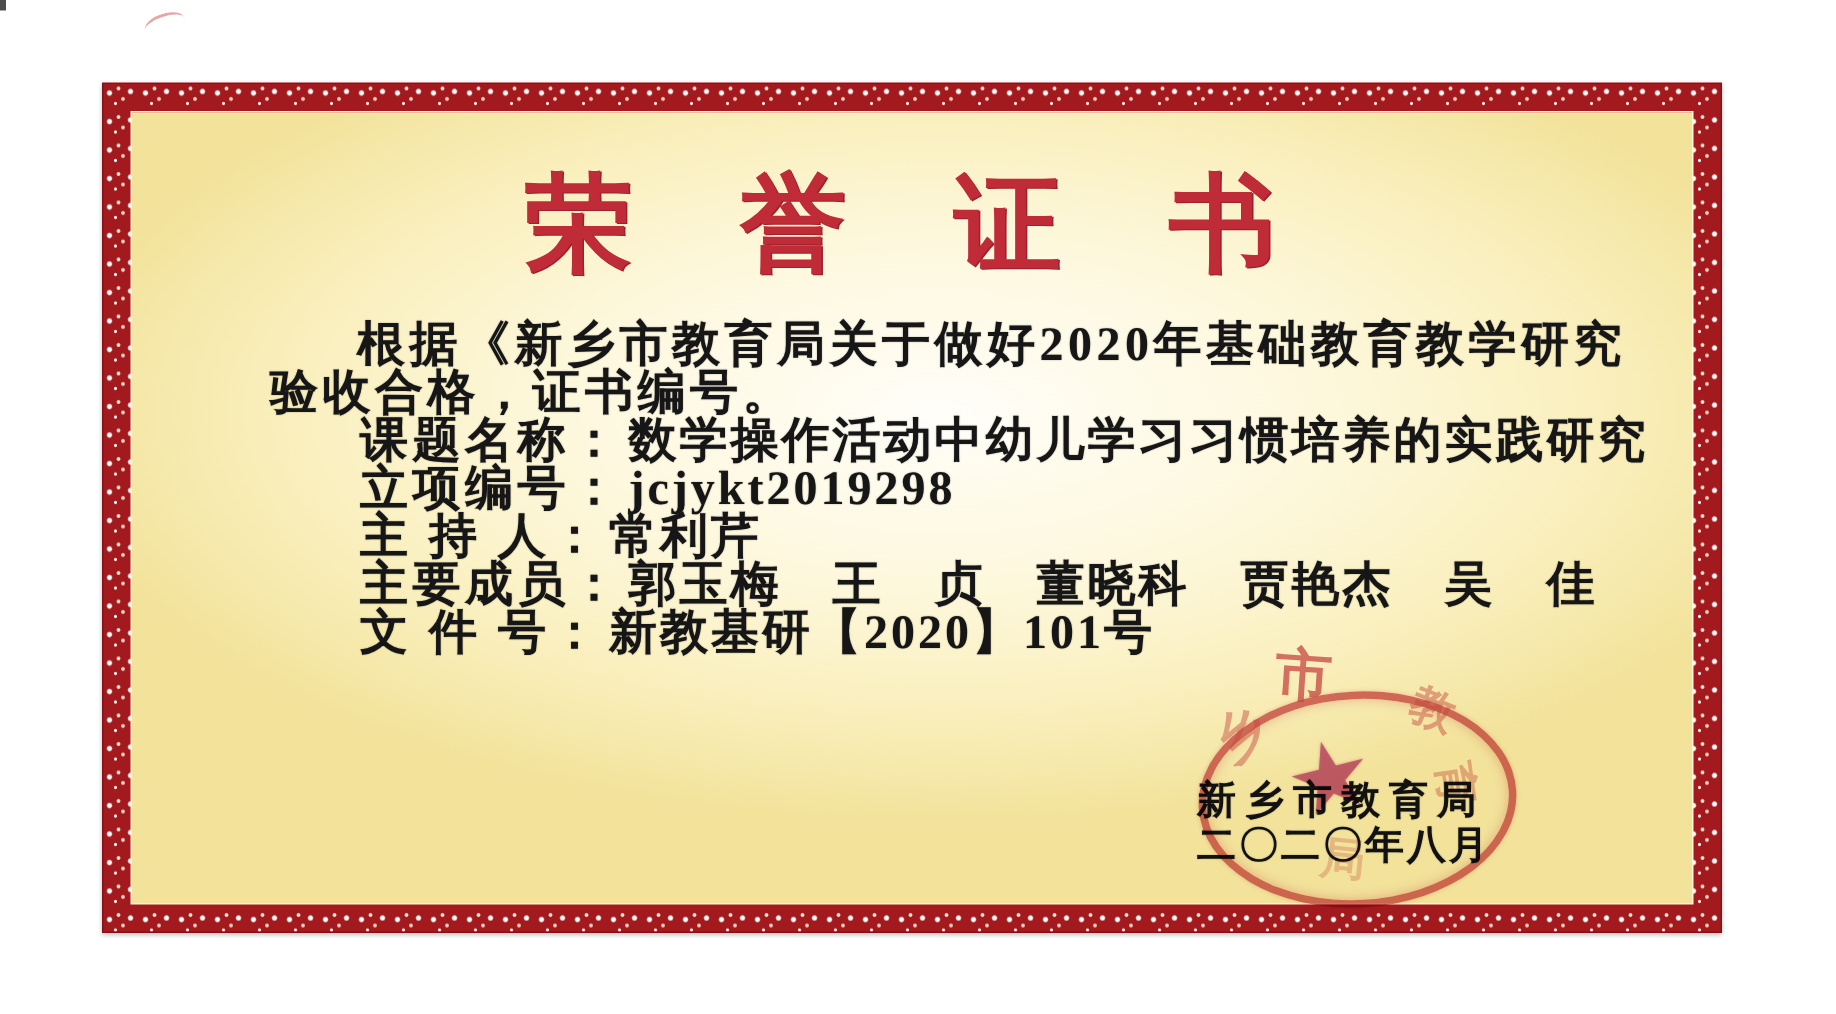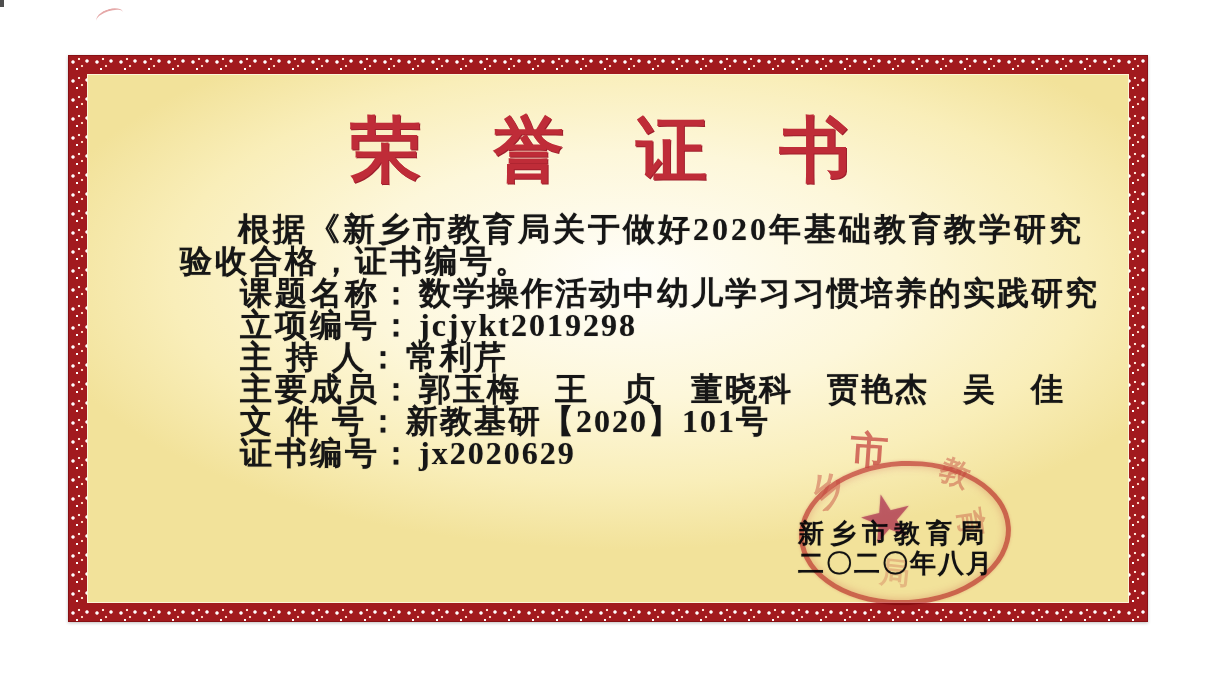--- a/index.html
+++ b/index.html
@@ -89,23 +89,20 @@
         </div>
         <div class="bline field">
           <span class="flabel">主 持 人：</span><span class="fvalue">常利芹</span>
         </div>
         <div class="bline field">
           <span class="flabel">主要成员：</span><span class="fvalue">郭玉梅　王　贞　董晓科　贾艳杰　吴　佳</span>
         </div>
         <div class="bline field">
           <span class="flabel">文 件 号：</span><span class="fvalue">新教基研【2020】101号</span>
         </div>
-        <div class="bline field">
-          <span class="flabel">证书编号：</span><span class="fvalue">jx2020629</span>
-        </div>
       </div>
 
       <div class="sign">
         <div class="issuer">新乡市教育局</div>
         <div class="date">二〇二〇年八月</div>
       </div>
 
       <div class="seal">
         <div class="seal-ring"></div>
         <div class="seal-star">★</div>

